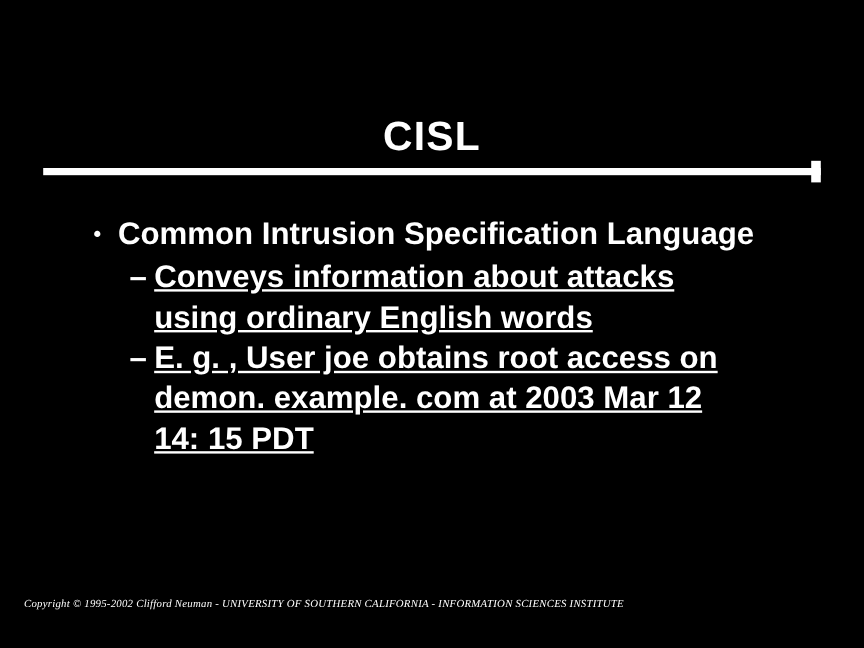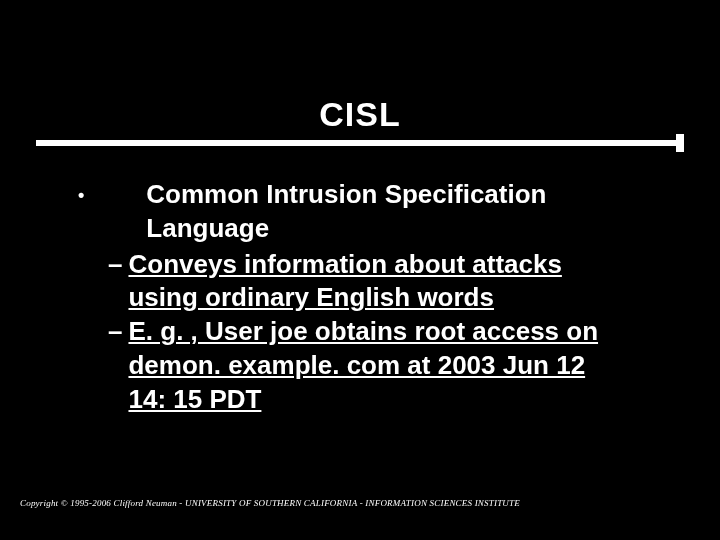--- a/index.html
+++ b/index.html
@@ -61,21 +61,20 @@
     display: flex;
     align-items: flex-start;
   }
   .dot {
     font-size: 18px;
     line-height: 34px;
     margin-right: 14px;
   }
   .bullet-text {
     flex: 1;
-    margin-left: 48px;
   }
   .sub {
     margin-left: 30px;
     margin-top: 2px;
   }
   .sub-row {
     display: flex;
     align-items: flex-start;
     margin-top: 0;
   }
@@ -115,19 +114,19 @@
       <span class="dot">•</span>
       <div class="bullet-text">Common Intrusion Specification Language</div>
     </div>
     <div class="sub">
       <div class="sub-row">
         <span class="dash">–</span>
         <div class="sub-text">Conveys information about attacks using ordinary English words</div>
       </div>
       <div class="sub-row">
         <span class="dash">–</span>
-        <div class="sub-text">E. g. , User joe obtains root access on demon. example. com at 2003 Jun 12 14: 15 PDT</div>
+        <div class="sub-text">E. g. , User joe obtains root access on demon. example. com at 2003 Mar 12 14: 15 PDT</div>
       </div>
     </div>
   </div>
 
-  <div class="footer">Copyright © 1995-2006 Clifford Neuman - UNIVERSITY OF SOUTHERN CALIFORNIA - INFORMATION SCIENCES INSTITUTE</div>
+  <div class="footer">Copyright © 1995-2002 Clifford Neuman - UNIVERSITY OF SOUTHERN CALIFORNIA - INFORMATION SCIENCES INSTITUTE</div>
 </div>
 
 </body></html>

